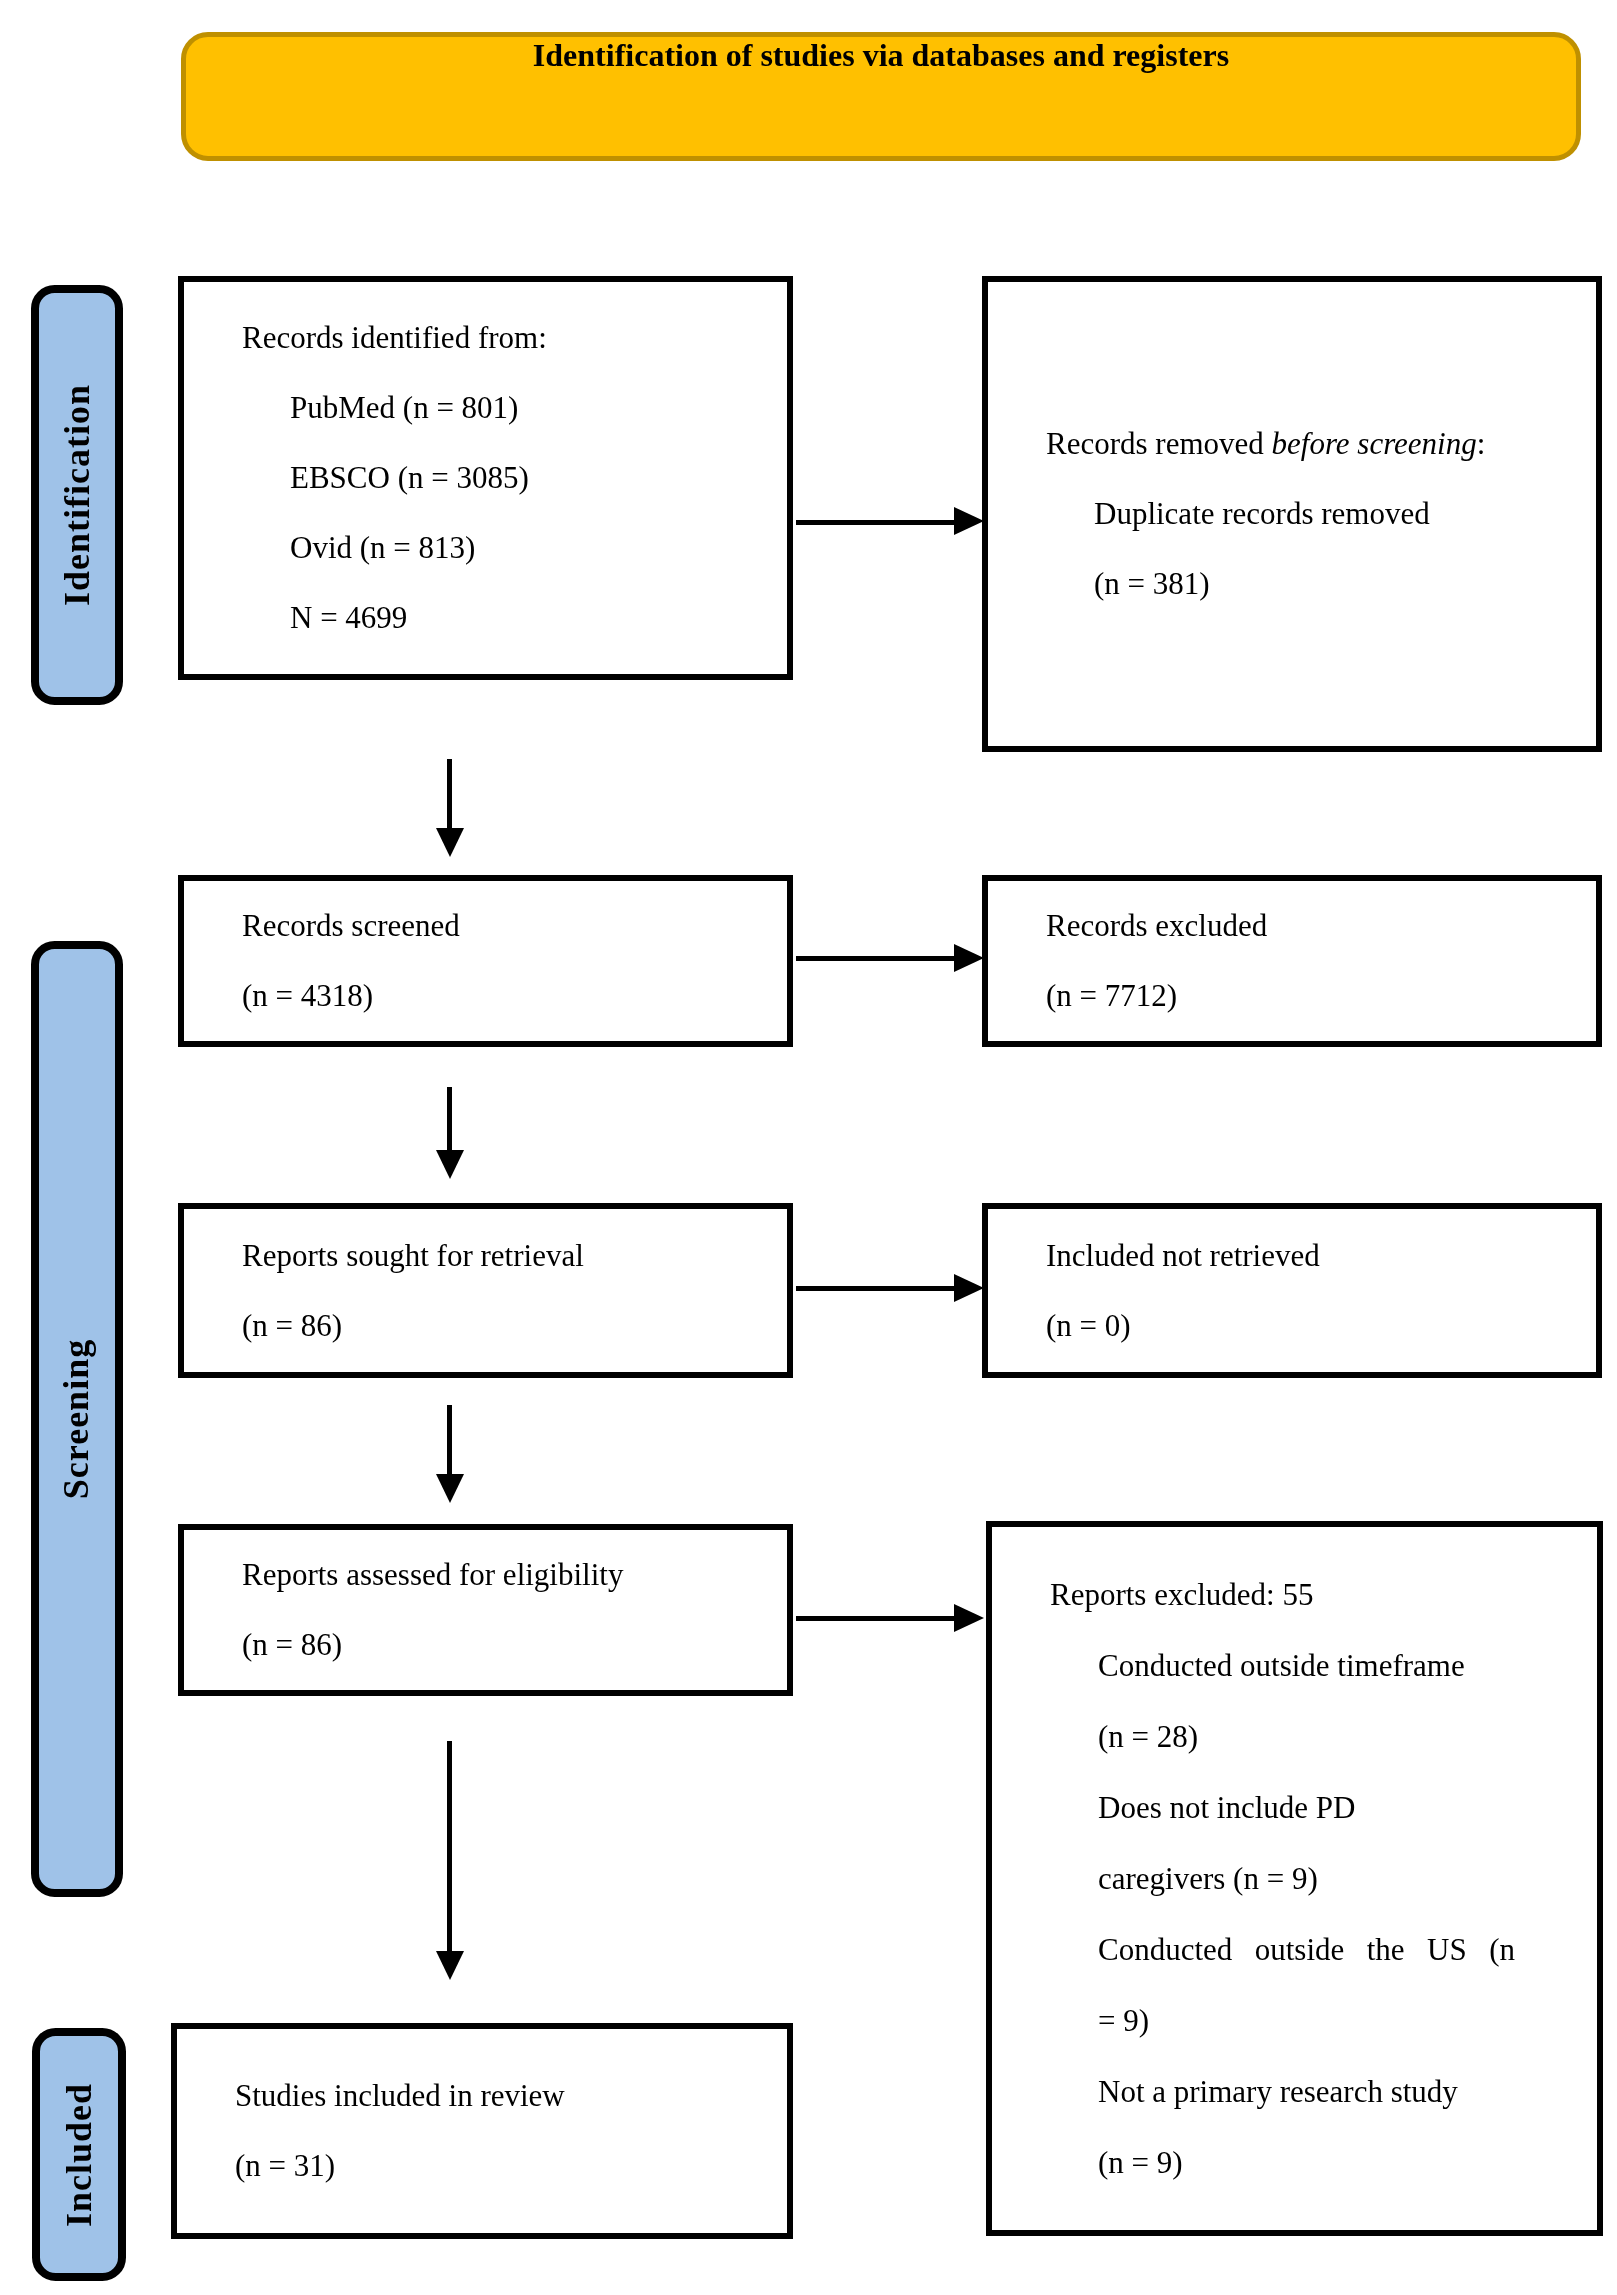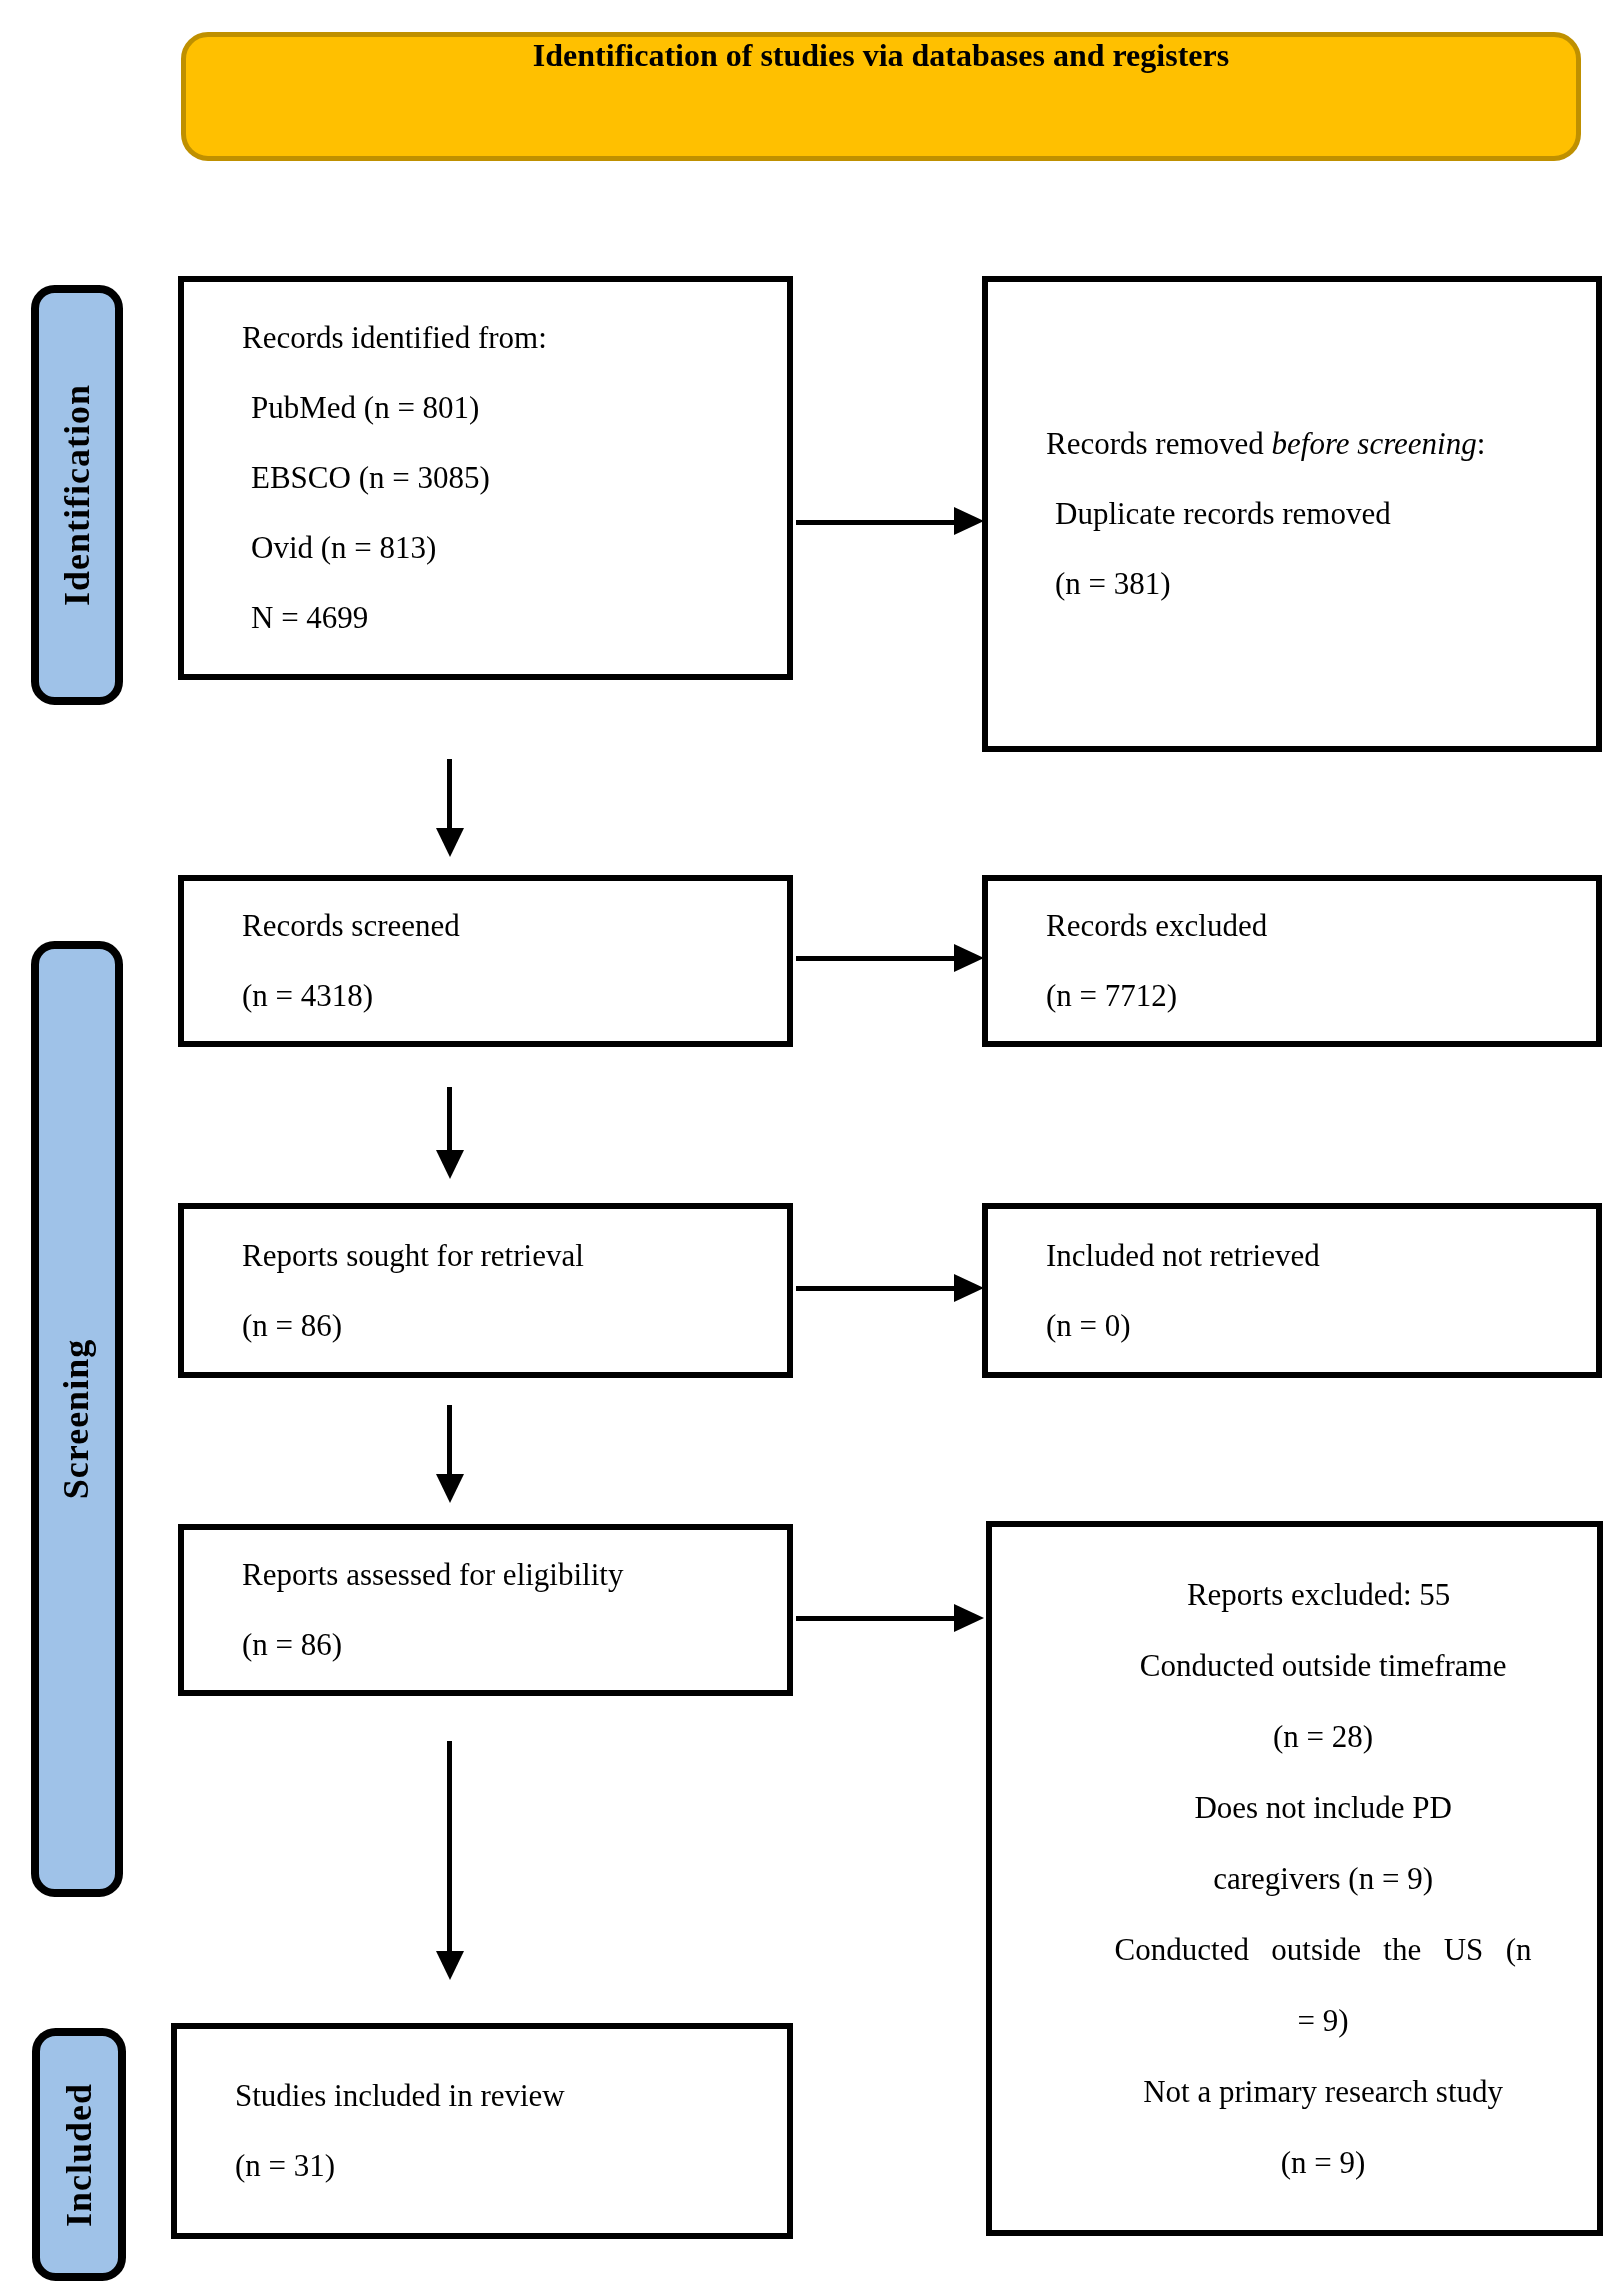--- a/index.html
+++ b/index.html
@@ -69,24 +69,24 @@
     justify-content: center;
     font-size: 31px;
     line-height: 70px;
   }
   .box .line {
     padding-left: 58px;
     padding-right: 9.8px;
     white-space: nowrap;
   }
   .box .line.indent {
-    padding-left: 67px;
+    padding-left: 106px;
   }
   .box .line .it { font-style: italic; }
-  .box.tall { line-height: 71px; align-items: center; }
+  .box.tall { line-height: 71px; }
   .box .line.wide { word-spacing: 14.7px; }
 
   
   .hstem { position: absolute; height: 5.4px; background: #000000; }
   .hhead {
     position: absolute; width: 0; height: 0;
     border-top: 14.7px solid transparent;
     border-bottom: 14.7px solid transparent;
     border-left: 30.5px solid #000000;
   }

